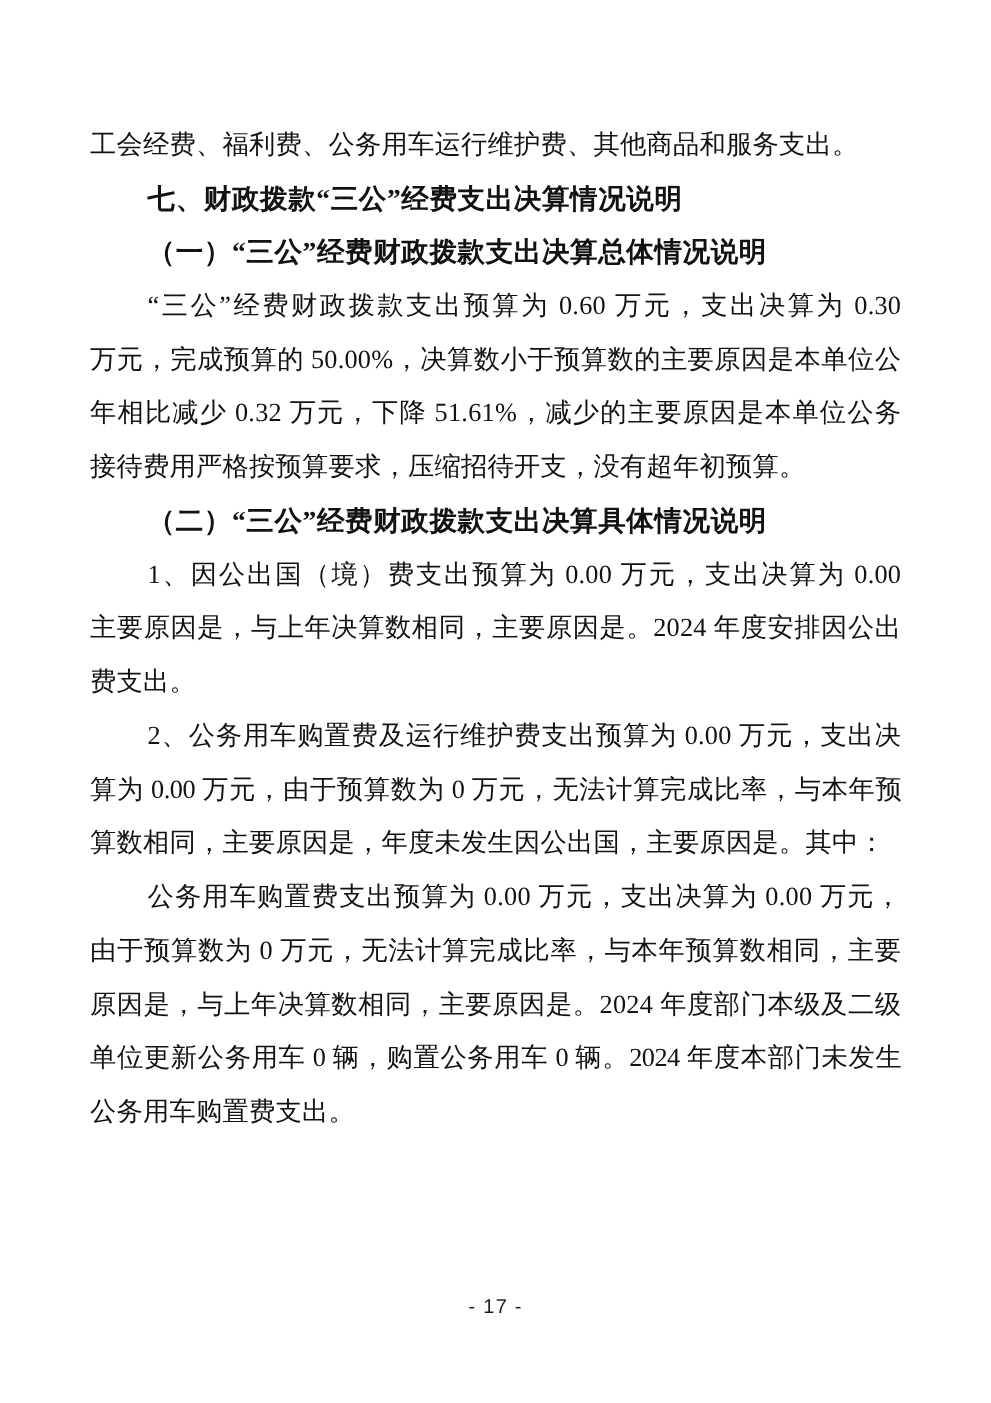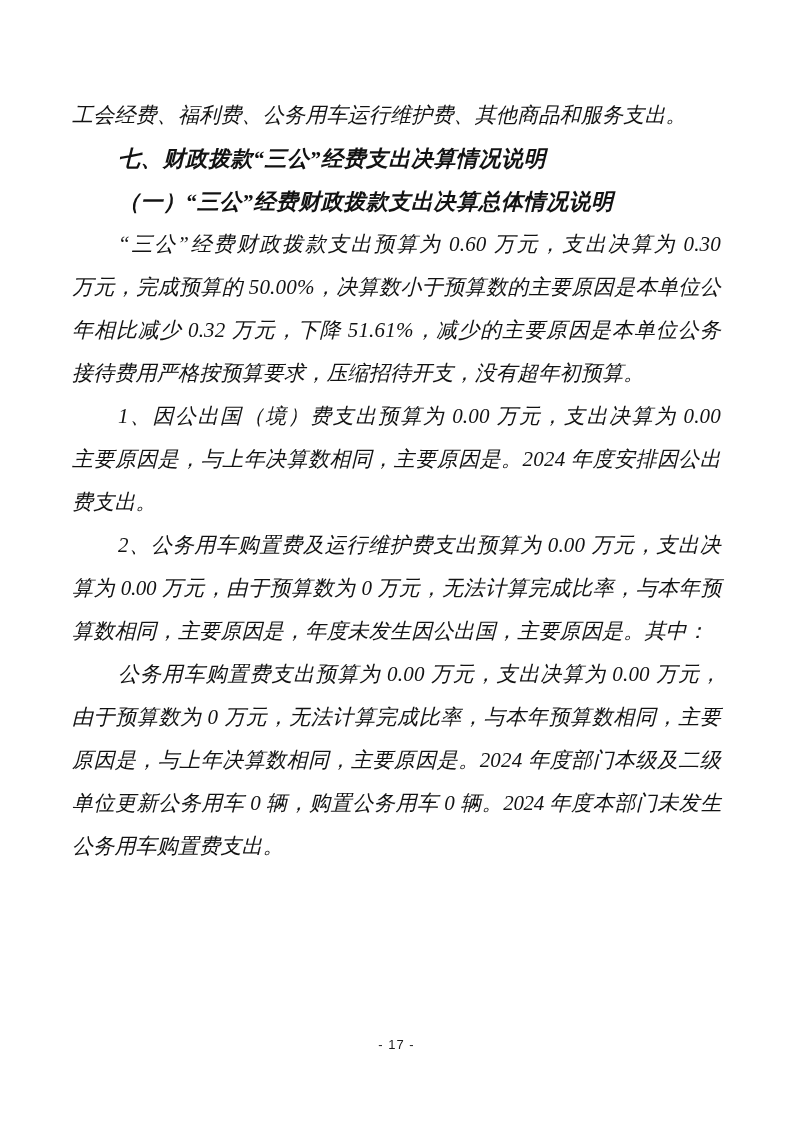--- a/index.html
+++ b/index.html
@@ -21,21 +21,20 @@
     left: 72px;
     right: 72px;
     top: 94px;
   }
   .line {
     height: 43px;
     line-height: 43px;
     font-size: 21px;
     white-space: nowrap;
     letter-spacing: 0.2px;
-    font-style: italic;
   }
   .fill {
     white-space: normal;
     text-align: justify;
     text-align-last: justify;
     text-justify: inter-ideograph;
   }
   .indent {
     padding-left: 46px;
   }
@@ -49,38 +48,39 @@
   }
   .tight-sm {
     letter-spacing: -0.4px;
   }
   .footer {
     position: absolute;
     left: 0;
     right: 0;
     top: 1037px;
     text-align: center;
-    font-size: 13px;
+    font-size: 16px;
     font-family: "Liberation Sans", "DejaVu Sans", sans-serif;
     color: #1c1c1c;
     letter-spacing: 1px;
   }
 </style>
 </head>
 <body>
 
 <div class="page">
   <div class="content">
     <div class="line">工会经费、福利费、公务用车运行维护费、其他商品和服务支出。</div>
     <div class="line heading indent">七、财政拨款“三公”经费支出决算情况说明</div>
     <div class="line heading indent">（一）“三公”经费财政拨款支出决算总体情况说明</div>
     <div class="line fill indent">“三公”经费财政拨款支出预算为 0.60 万元，支出决算为 0.30</div>
     <div class="line fill">万元，完成预算的 50.00%，决算数小于预算数的主要原因是本单位公</div>
     <div class="line fill">年相比减少 0.32 万元，下降 51.61%，减少的主要原因是本单位公务</div>
     <div class="line">接待费用严格按预算要求，压缩招待开支，没有超年初预算。</div>
+    <div class="line heading indent">（二）“三公”经费财政拨款支出决算具体情况说明</div>
     <div class="line fill indent">1、因公出国（境）费支出预算为 0.00 万元，支出决算为 0.00</div>
     <div class="line fill">主要原因是，与上年决算数相同，主要原因是。2024 年度安排因公出</div>
     <div class="line">费支出。</div>
     <div class="line fill indent">2、公务用车购置费及运行维护费支出预算为 0.00 万元，支出决</div>
     <div class="line fill tight-sm">算为 0.00 万元，由于预算数为 0 万元，无法计算完成比率，与本年预</div>
     <div class="line">算数相同，主要原因是，年度未发生因公出国，主要原因是。其中：</div>
     <div class="line fill indent">公务用车购置费支出预算为 0.00 万元，支出决算为 0.00 万元，</div>
     <div class="line fill">由于预算数为 0 万元，无法计算完成比率，与本年预算数相同，主要</div>
     <div class="line fill">原因是，与上年决算数相同，主要原因是。2024 年度部门本级及二级</div>
     <div class="line fill tight-sm">单位更新公务用车 0 辆，购置公务用车 0 辆。2024 年度本部门未发生</div>

